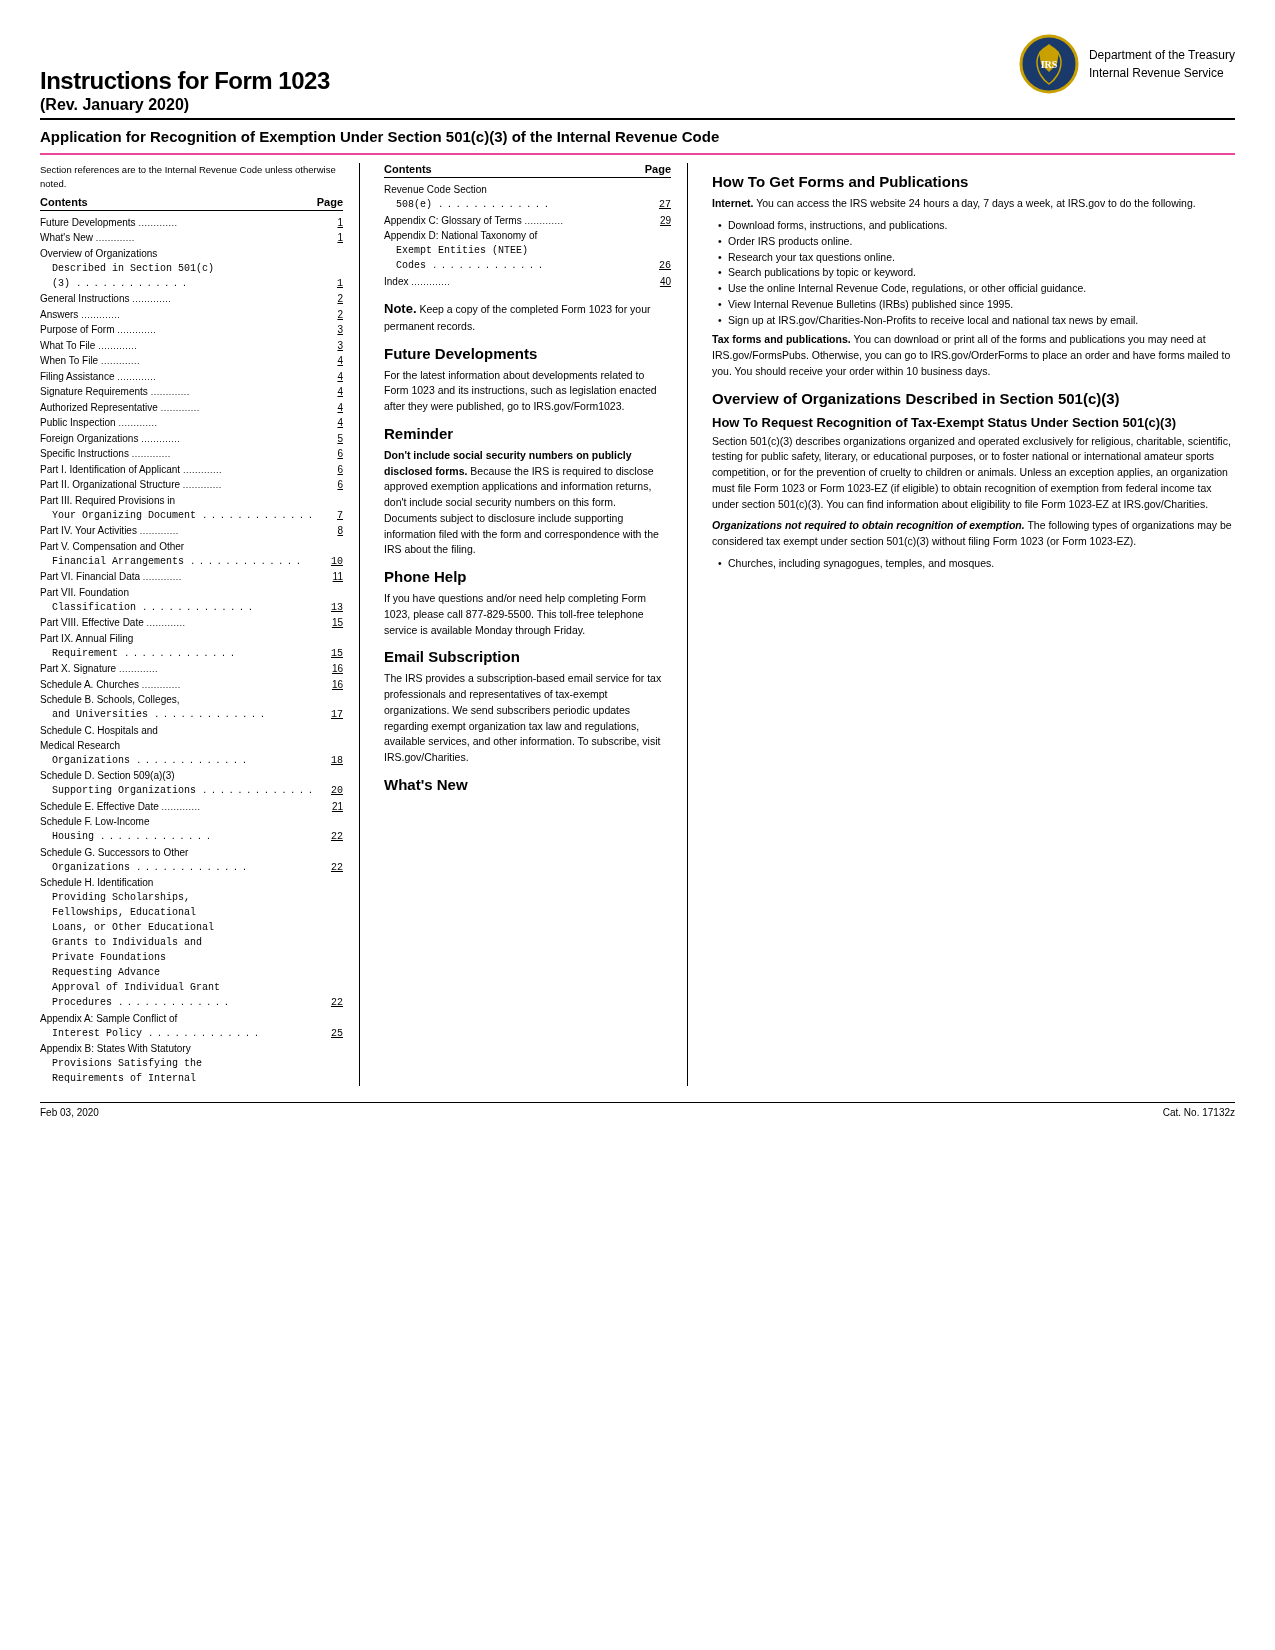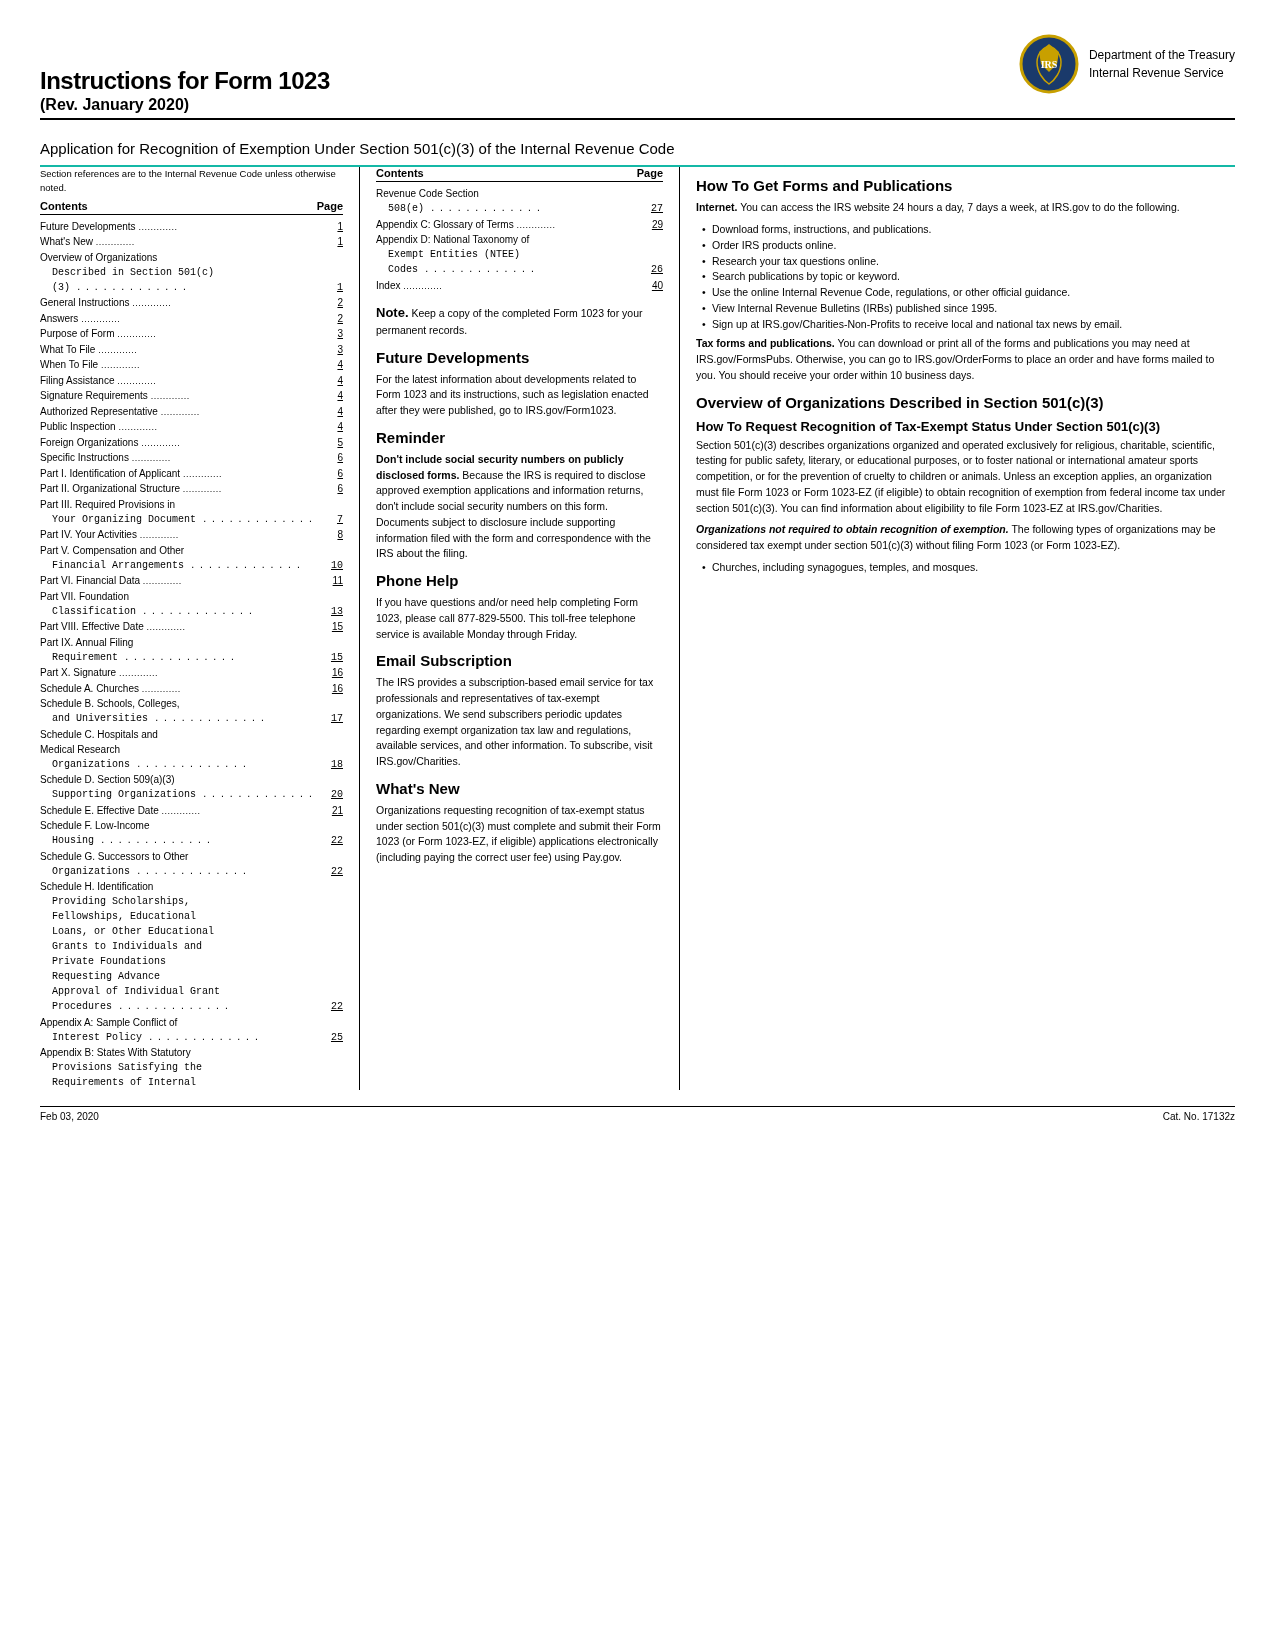--- a/index.html
+++ b/index.html
@@ -42,29 +42,30 @@
       width: 60px;
       height: 60px;
       margin-right: 10px;
     }
     .irs-text {
       font-size: 12px;
       line-height: 1.5;
     }
     .subtitle {
       font-size: 15px;
-      font-weight: normal;
+      font-weight: bold;
       border-top: 2px solid #000;
-      padding-top: 20px;
+      padding-top: 8px;
       margin-bottom: 8px;
     }
     .content-area {
       display: flex;
-      gap: 0;
-      border-top: 2px solid #14b8a6;
+      gap: 8px;
+      border-top: 2px solid #ec4899;
+      padding-top: 8px;
     }
     .left-col {
       width: 320px;
       min-width: 320px;
       padding-right: 16px;
       border-right: 1px solid #000;
     }
     .mid-col {
       width: 320px;
       min-width: 320px;
@@ -448,21 +449,20 @@
       <strong>Don't include social security numbers on publicly disclosed forms.</strong><span> Because the IRS is required to disclose approved exemption applications and information returns, don't include social security numbers on this form. Documents subject to disclosure include supporting information filed with the form and correspondence with the IRS about the filing.</span>
     </p>
 
     <div class="section-heading">Phone Help</div>
     <p class="body-text">If you have questions and/or need help completing Form 1023, please call 877-829-5500. This toll-free telephone service is available Monday through Friday.</p>
 
     <div class="section-heading">Email Subscription</div>
     <p class="body-text">The IRS provides a subscription-based email service for tax professionals and representatives of tax-exempt organizations. We send subscribers periodic updates regarding exempt organization tax law and regulations, available services, and other information. To subscribe, visit IRS.gov/Charities.</p>
 
     <div class="section-heading">What's New</div>
-    <p class="body-text">Organizations requesting recognition of tax-exempt status under section 501(c)(3) must complete and submit their Form 1023 (or Form 1023-EZ, if eligible) applications electronically (including paying the correct user fee) using Pay.gov.</p>
   </div>
 
   <div class="right-col">
     <div class="section-heading">How To Get Forms and Publications</div>
 
     <p class="body-text">
       <strong>Internet.</strong><span> You can access the IRS website 24 hours a day, 7 days a week, at IRS.gov to do the following.</span>
     </p>
 
     <ul class="bullet-list" id="access-bullets">

